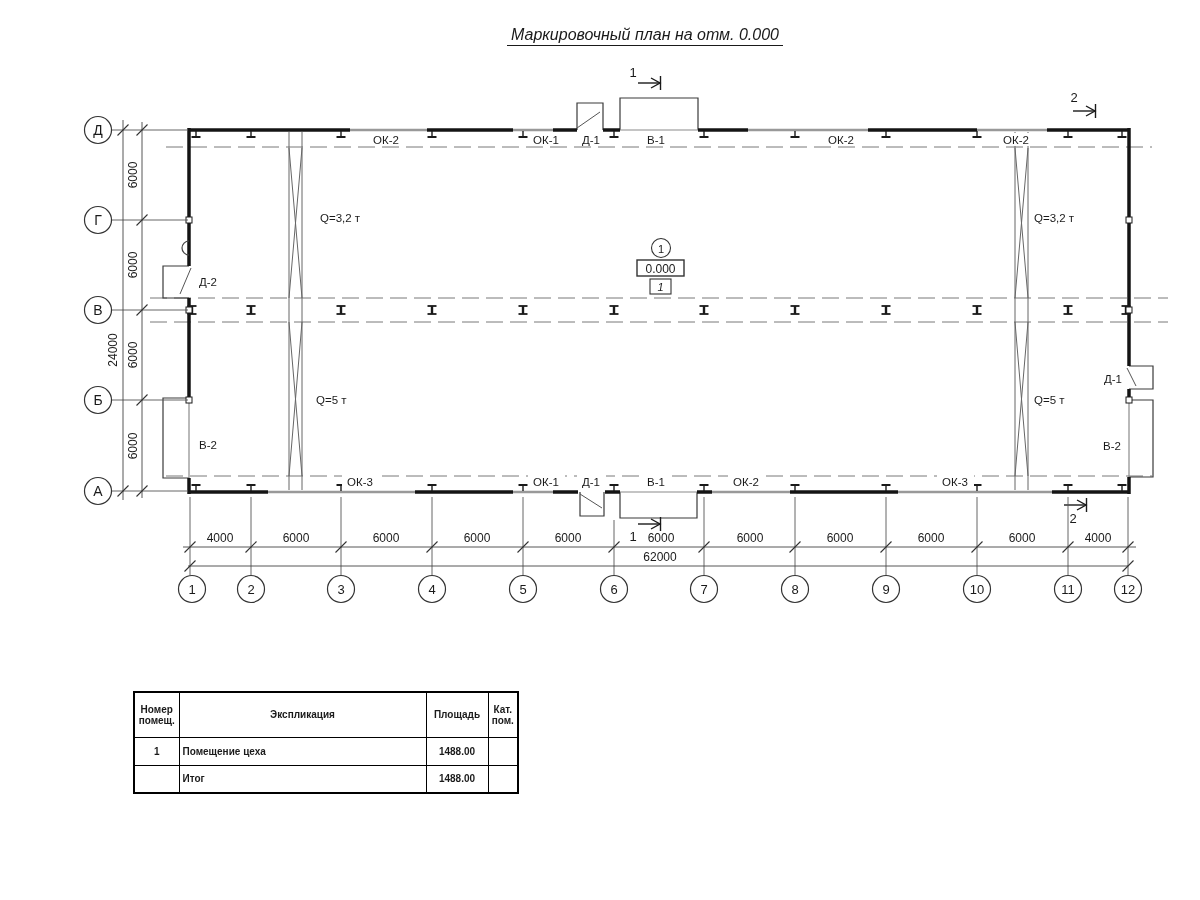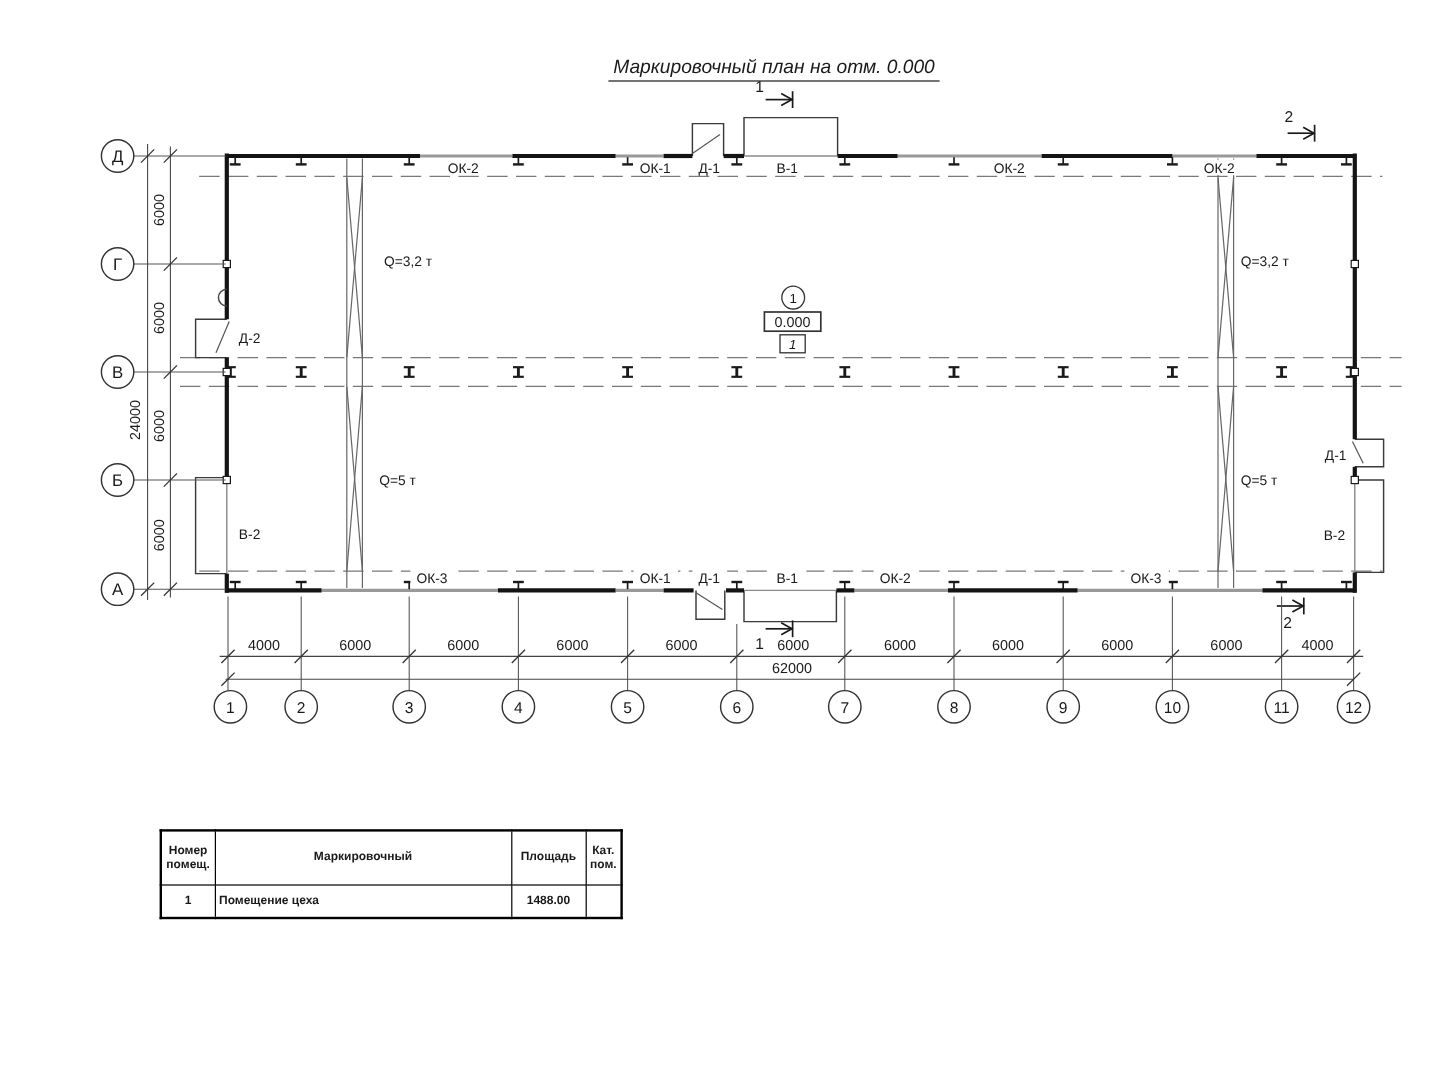--- a/index.html
+++ b/index.html
@@ -1,18 +1,18 @@
 <!DOCTYPE html>
 <html><head>
 <meta charset="utf-8">
 <style>
   html,body{margin:0;padding:0;background:#fff;}
   .page{position:relative;width:1200px;height:900px;background:#ffffff;overflow:hidden;
         font-family:"Liberation Sans", sans-serif;color:#1a1a1a;}
-  .plan-title{position:absolute;left:90px;top:48px;width:1110px;text-align:center;
+  .plan-title{position:absolute;left:90px;top:26px;width:1110px;text-align:center;
         font-size:16px;font-style:italic;}
   .plan-title span{border-bottom:1.5px solid #1a1a1a;padding:0 4px 2px 4px;}
   svg{position:absolute;left:0;top:0;}
   svg text{font-family:"Liberation Sans", sans-serif;fill:#1a1a1a;}
   .expl{position:absolute;left:133px;top:691px;width:390px;}
   .expl-title{font-size:15px;font-style:italic;margin:0 0 7px 48px;white-space:nowrap;}
   .expl-title span{border-bottom:1.5px solid #1a1a1a;padding:0 2px 2px 2px;}
   table.expl-table{border-collapse:collapse;table-layout:fixed;width:384px;
         border:2px solid #000;}
   table.expl-table th, table.expl-table td{border:1.5px solid #000;font-weight:bold;
@@ -371,29 +371,35 @@
     <table class="expl-table">
       <colgroup>
           <col style="width:45px">
           <col style="width:247px">
           <col style="width:62px">
           <col style="width:30px">
         </colgroup>
       <thead>
         <tr>
           <th class="c">Номер помещ.</th>
-          <th class="c">Маркировочный</th>
+          <th class="c">Экспликация</th>
           <th class="c">Площадь</th>
           <th class="c">Кат. пом.</th>
         </tr>
       </thead>
       <tbody>
         <tr>
           <td class="num">1</td>
           <td class="l">Помещение цеха</td>
           <td class="num">1488.00</td>
           <td class="num"></td>
         </tr>
+        <tr>
+          <td class="num"></td>
+          <td class="l">Итог</td>
+          <td class="num">1488.00</td>
+          <td class="num"></td>
+        </tr>
       </tbody>
     </table>
   </div>
 
 </div>
 
 </body></html>

